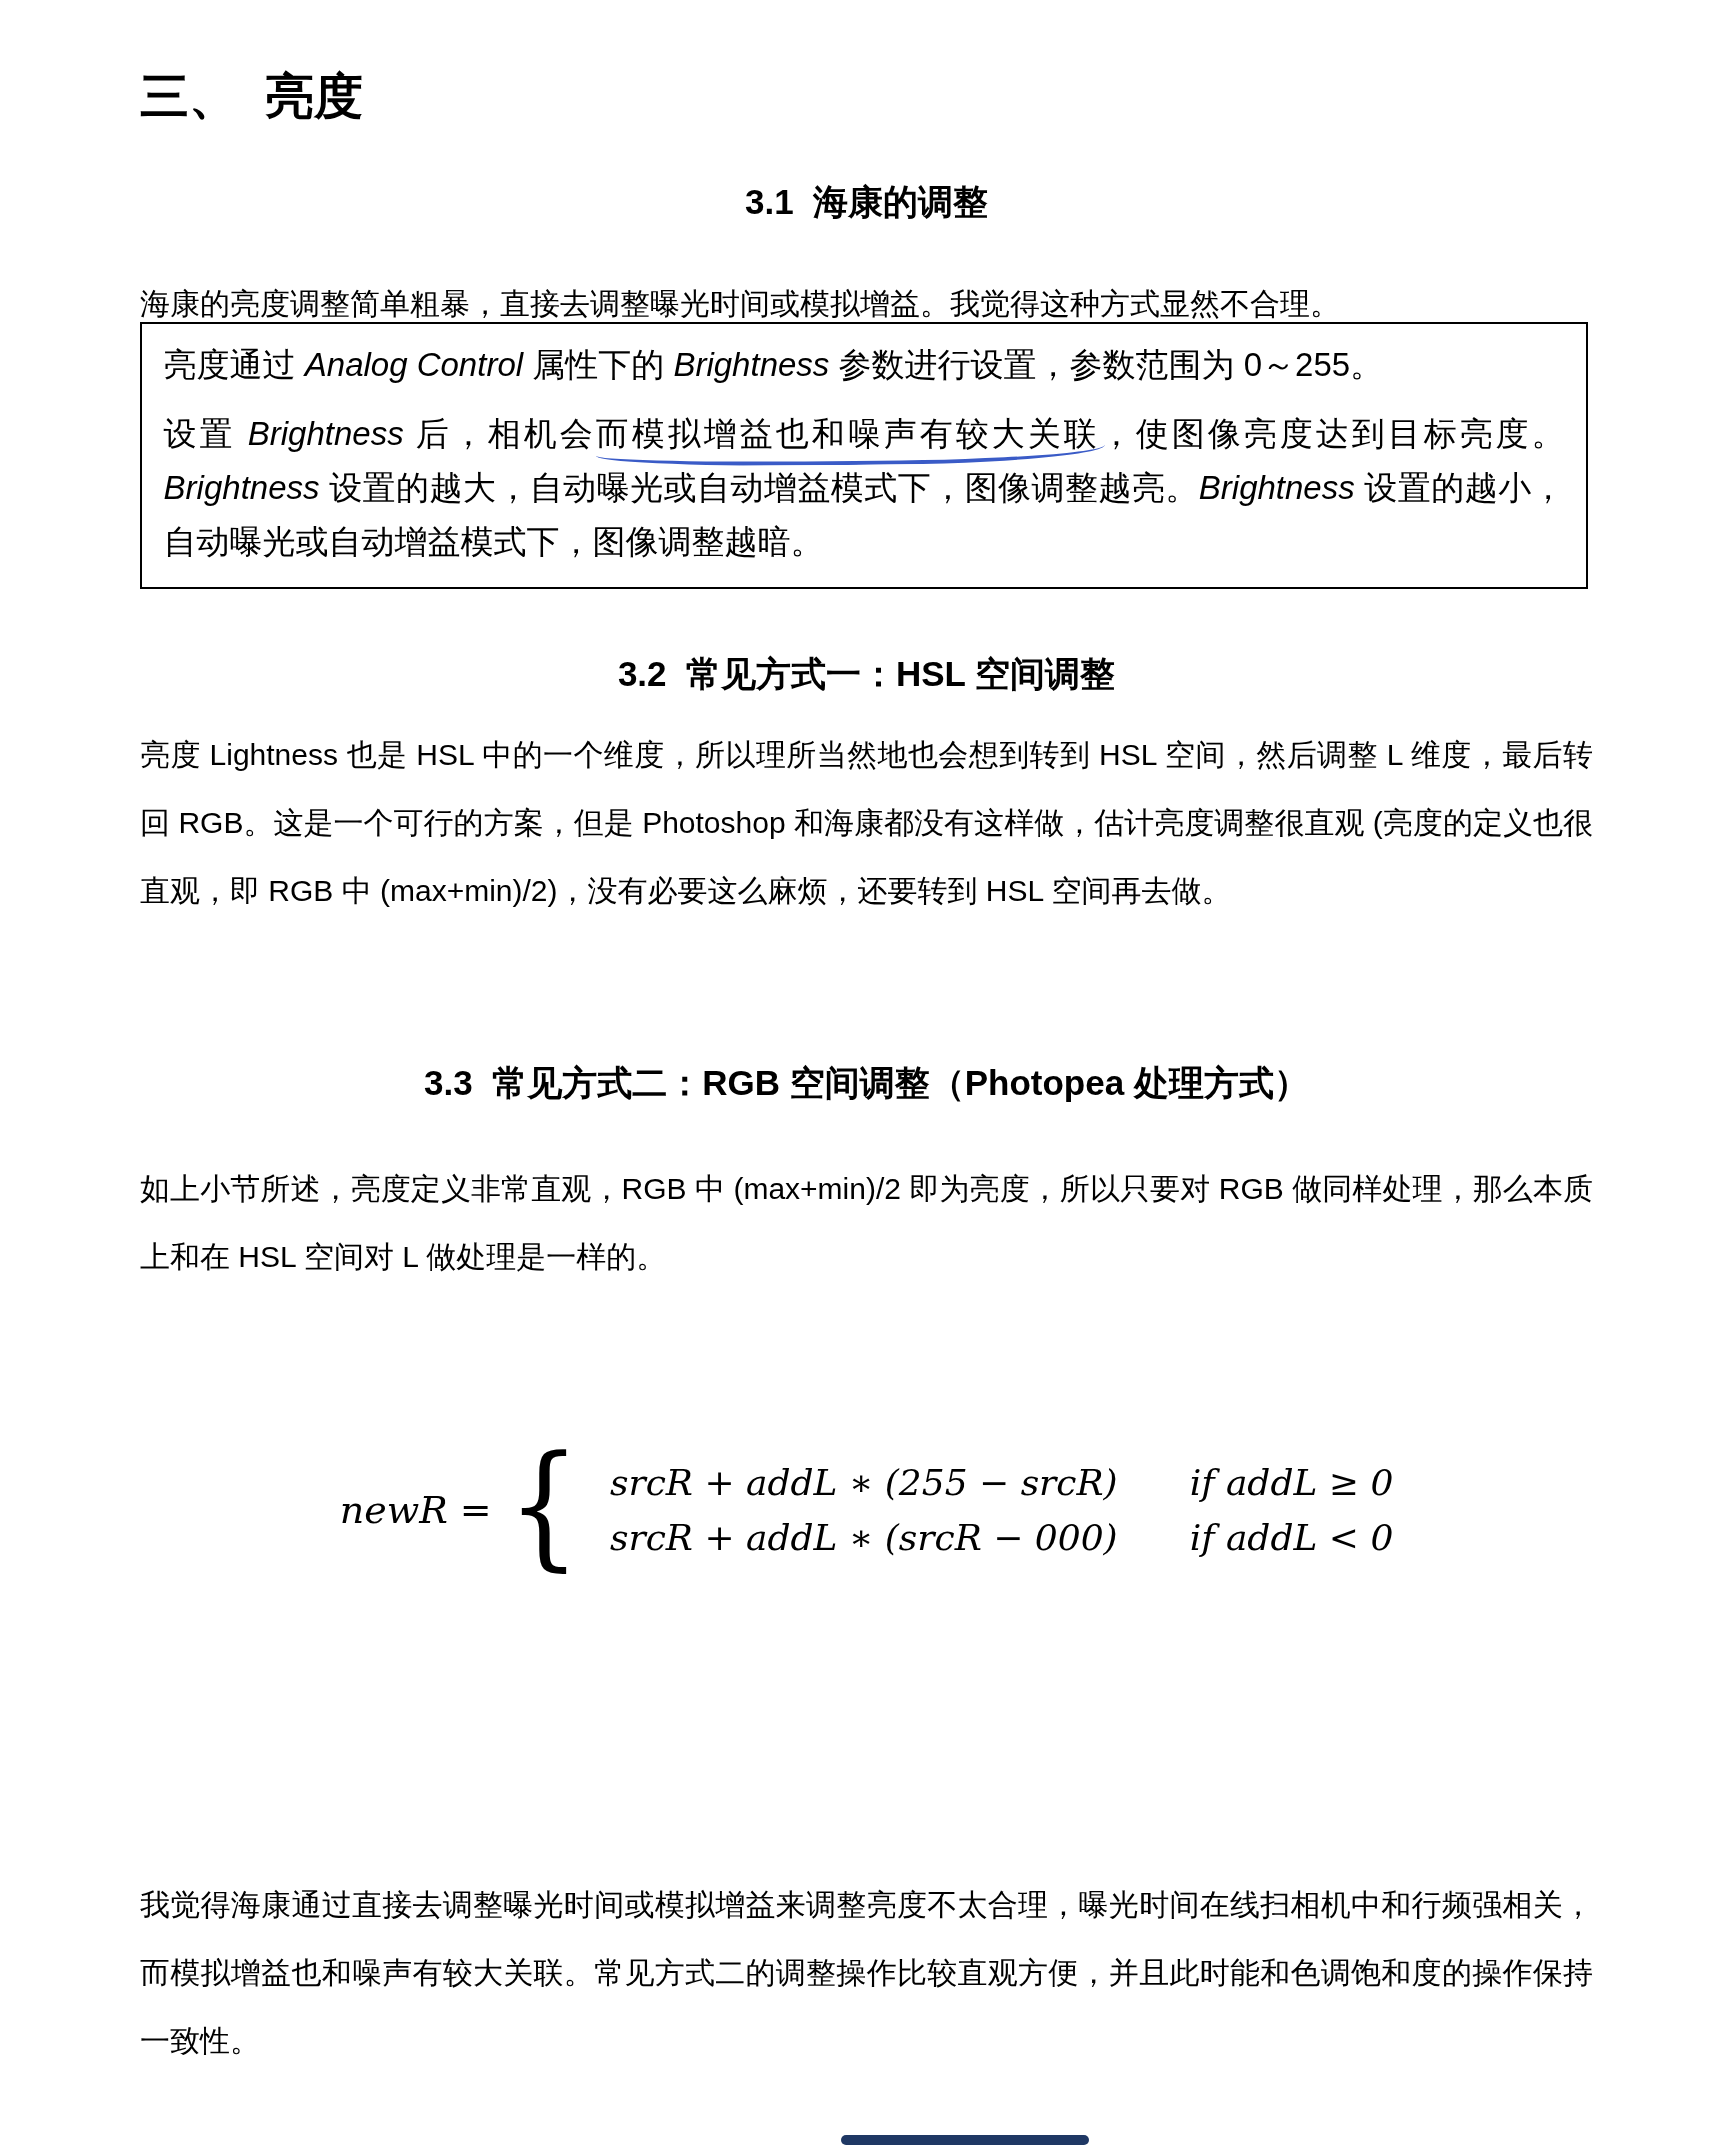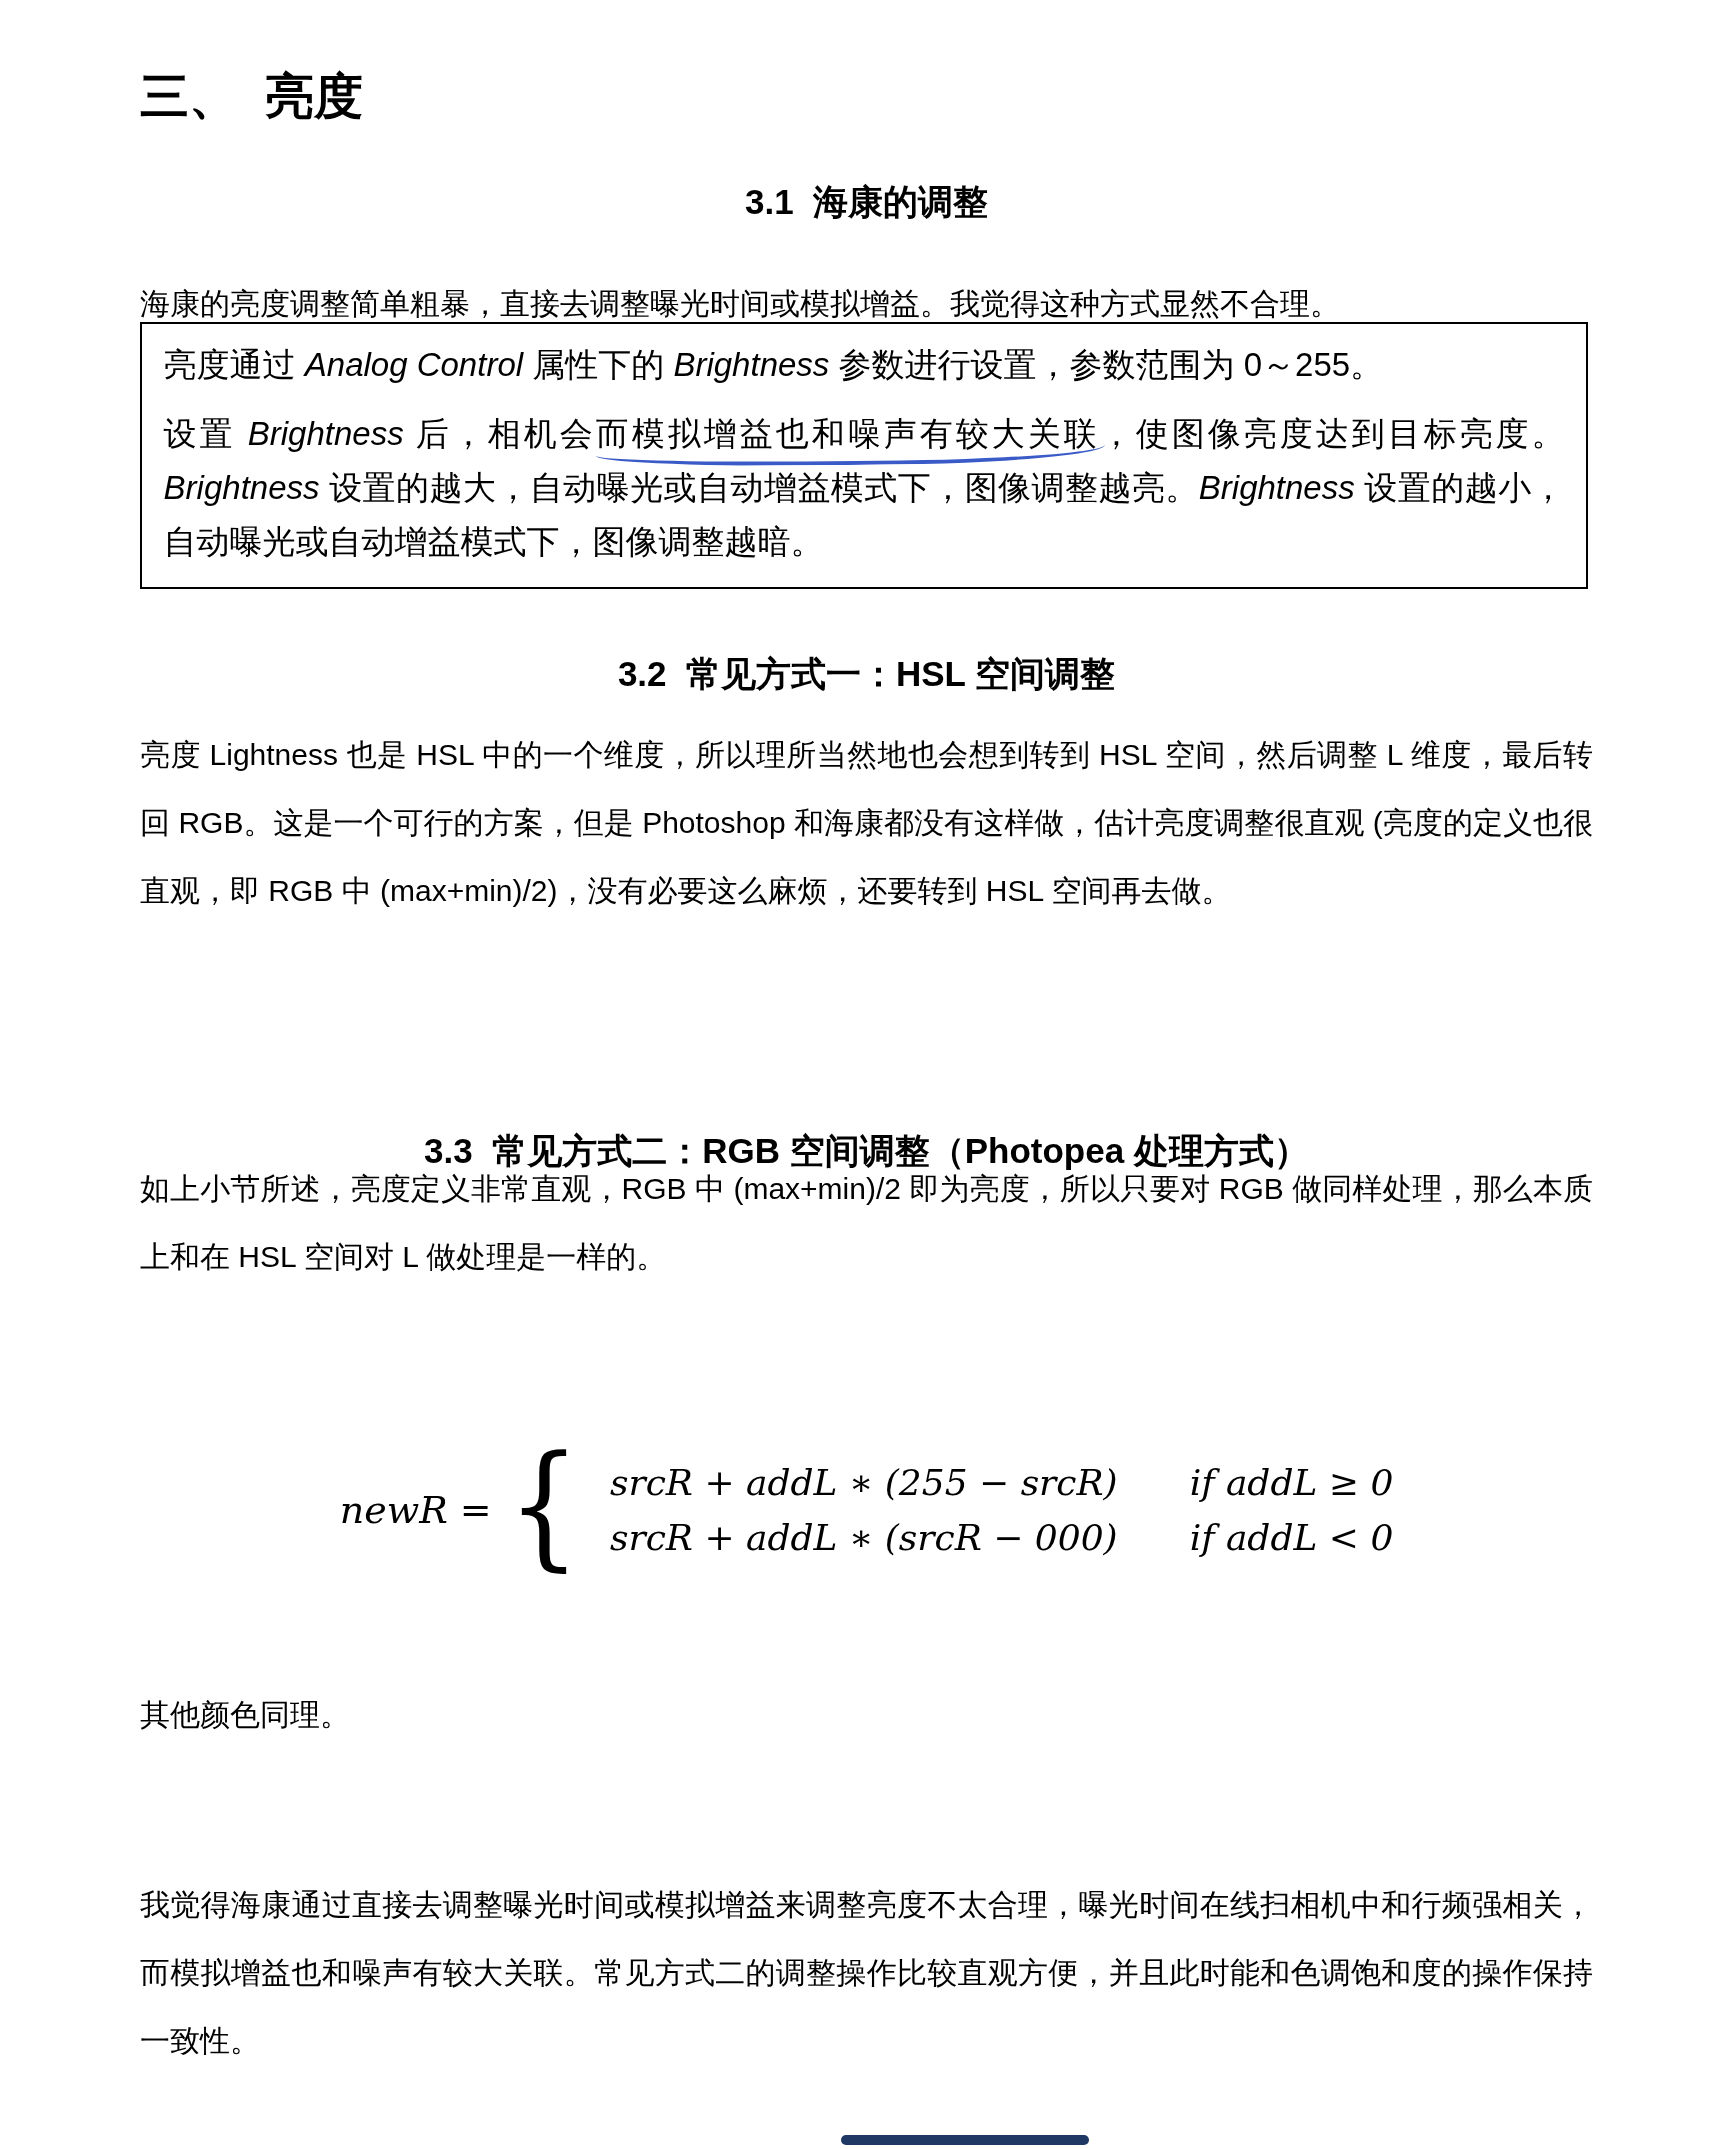--- a/index.html
+++ b/index.html
@@ -22,21 +22,21 @@
     white-space:pre-wrap;
     text-align:center;
   }
   .body-text{
     font-size:30px;line-height:68px;
     text-align:justify;
   }
   #p31{top:250px;line-height:47px;}
   #h31{top:153px;}
   #h32{top:625px;}
-  #h33{top:1102px;}
+  #h33{top:1034px;}
   #h34{top:1757px;}
   #p32{top:691px;}
   #p33a{top:1125px;}
   #p33b{top:1291px;}
   #pother{top:1661px;line-height:47px;}
   #p34{top:1841px;}
   .info-box{
     top:322px;
     width:1401px;
     border:2.7px solid #000;
@@ -117,21 +117,20 @@
     <span class="f-lhs">newR =</span>
     <span class="f-brace">{</span>
     <div class="f-rows">
       <span class="f-expr">srcR + addL ∗ (255 − srcR)</span>
       <span class="f-cond">if addL ≥ 0</span>
       <span class="f-expr">srcR + addL ∗ (srcR − 000)</span>
       <span class="f-cond">if addL &lt; 0</span>
     </div>
   </div>
 
-  <p id="pother" class="abs body-text">其他颜色同理。</p>
 
 
   <p id="p34" class="abs body-text">我觉得海康通过直接去调整曝光时间或模拟增益来调整亮度不太合理，曝光时间在线扫相机中和行频强相关，而模拟增益也和噪声有较大关联。常见方式二的调整操作比较直观方便，并且此时能和色调饱和度的操作保持一致性。</p>
 
   <div class="bottom-bar"></div>
 
 </div>
 
 
 </body></html>

